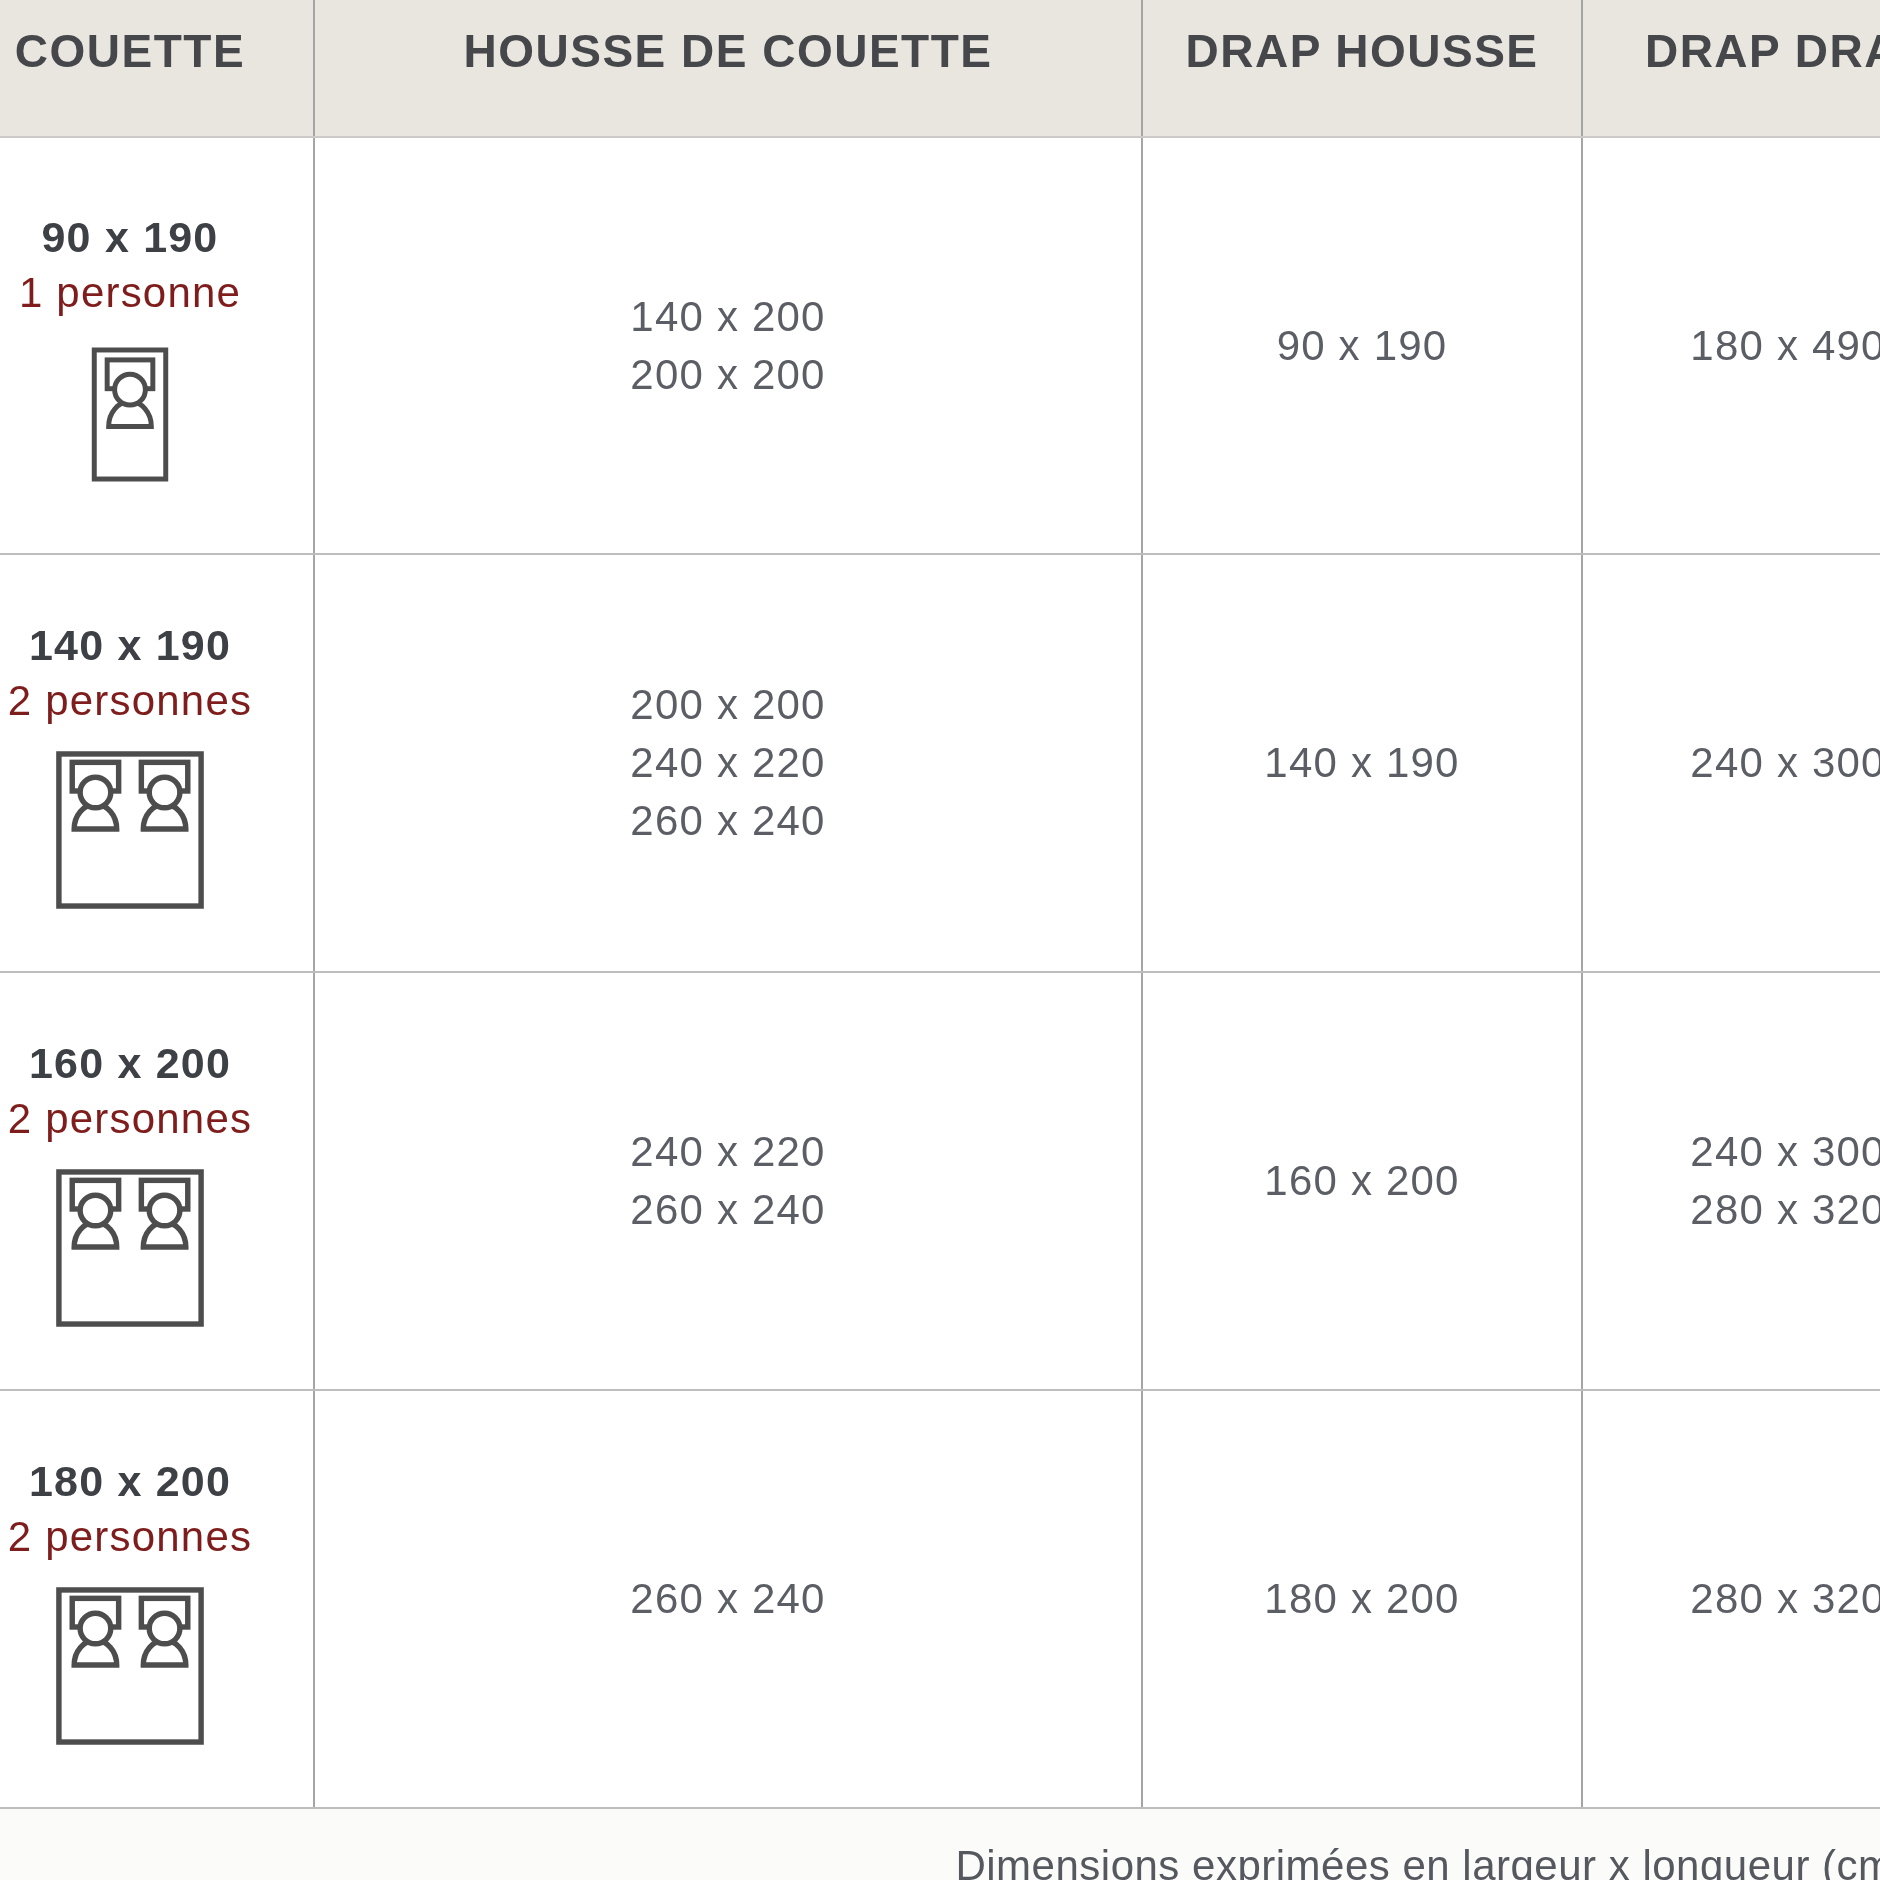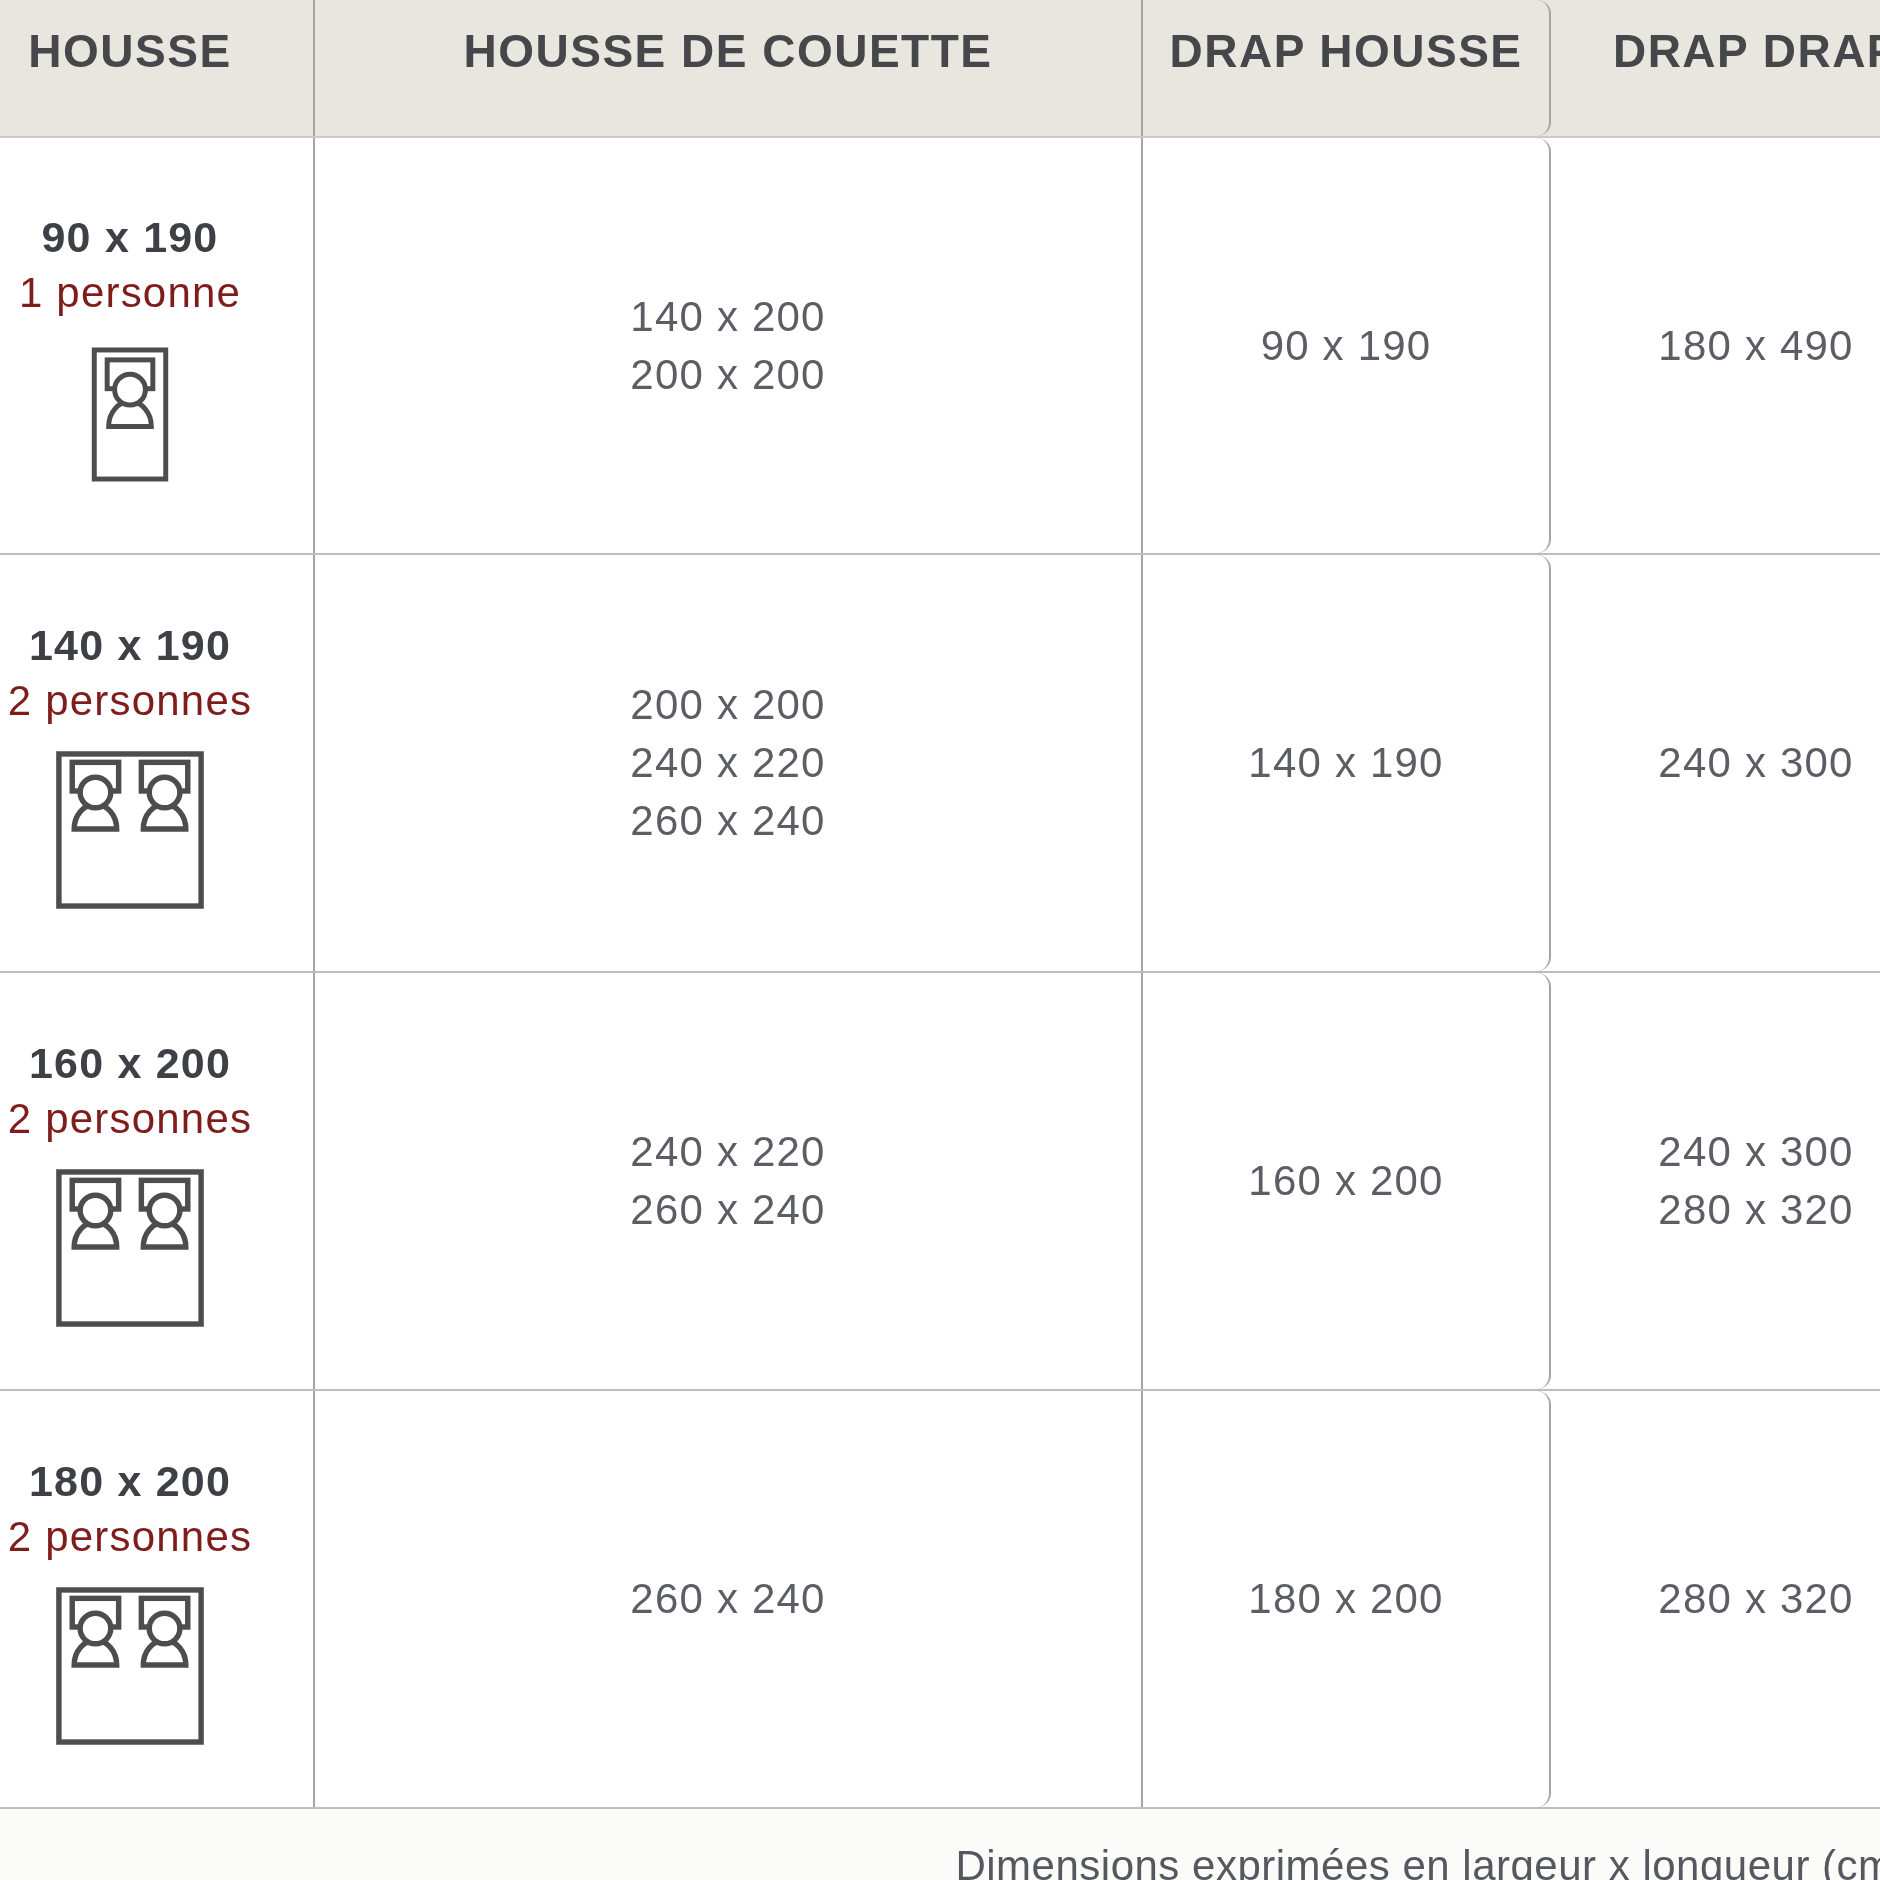--- a/index.html
+++ b/index.html
@@ -12,21 +12,21 @@
   }
 
   
   .size-table { position:absolute; left:-53px; top:0; width:1983px; }
 
   .t-row { display:flex; width:100%; }
 
   .cell { flex:none; }
   .c1 { width:368px; }
   .c2 { width:828px; }
-  .c3 { width:408px;border-radius:14px; }
+  .c3 { width:440px; }
   .c4 { width:410px; }
   .c1, .c2, .c3 { border-right:2px solid #a5a5a5; }
 
   .head-row { height:138px; background:#e9e5df; border-bottom:2px solid #ccc9c6; }
   .head-row .cell {
     display:flex; justify-content:center; align-items:flex-start;
     padding-top:24px;
     font-size:46px; font-weight:bold; letter-spacing:1.5px; color:#45474b;
     white-space:nowrap;
   }
@@ -63,21 +63,21 @@
   }
 </style>
 </head>
 <body>
 
 <div class="viewport">
   <div class="size-table">
 
     <div class="t-row head-row">
       <div class="cell c1">
-        <span>HOUSSE</span>
+        <span>COUETTE</span>
       </div>
       <div class="cell c2">
         <span>HOUSSE DE COUETTE</span>
       </div>
       <div class="cell c3">
         <span>DRAP HOUSSE</span>
       </div>
       <div class="cell c4">
         <span>DRAP DRAP</span>
       </div>

